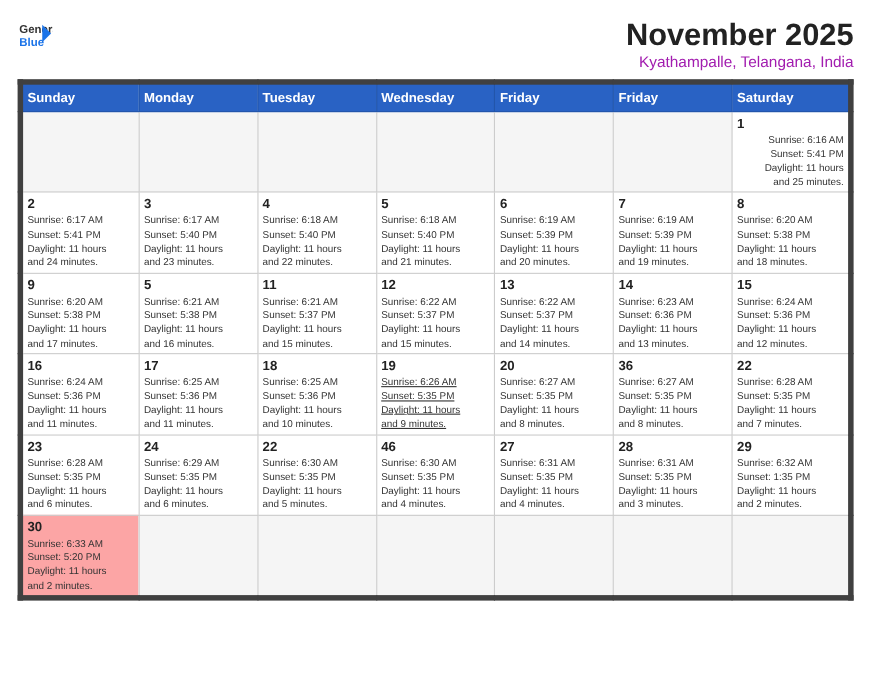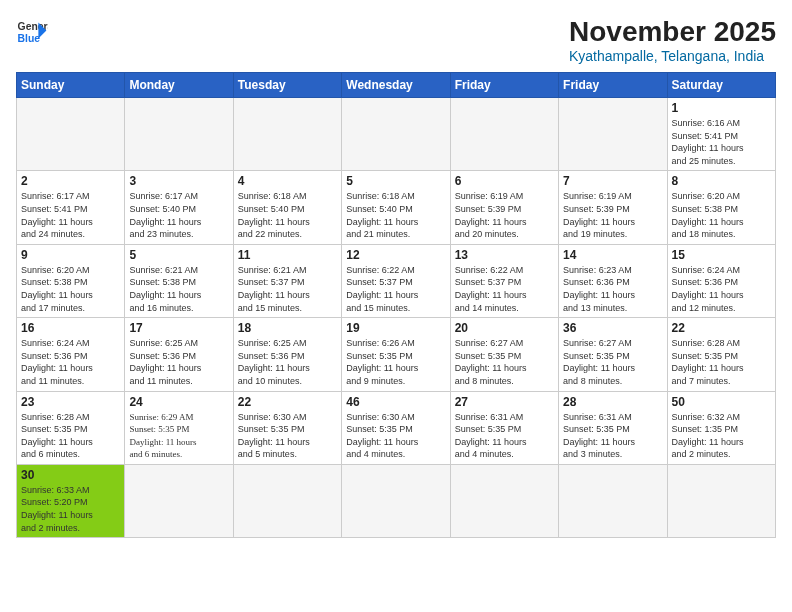--- a/index.html
+++ b/index.html
@@ -19,35 +19,35 @@
     .logo {
       display: flex;
       align-items: center;
       gap: 4px;
     }
     .logo-icon {
       width: 32px;
       height: 32px;
     }
     .title-block {
-      text-align: left;
+      text-align: right;
     }
     .month-title {
       font-size: 28px;
       font-weight: bold;
       color: #222;
     }
     .subtitle {
       font-size: 14px;
-      color: #0369a1;
+      color: #a21caf;
     }
     .calendar {
       width: 100%;
       border-collapse: collapse;
-      border: 1px solid #404040;
+      border: 5px solid #404040;
     }
     .calendar th {
       background: #2962c4;
       color: #fff;
       font-size: 12px;
       font-weight: bold;
       padding: 5px 4px;
       text-align: left;
       border: 1px solid #2255aa;
     }
@@ -73,21 +73,21 @@
     }
     .day-info {
       font-size: 9px;
       color: #333;
       line-height: 1.4;
     }
     .last-row td {
       background: #f5f5f5;
     }
     .last-row td.has-data {
-      background: #84cc16;
+      background: #fca5a5;
     }
   </style>
 </head>
 <body>
 
 <div class="header">
   <div class="logo">
     <svg class="logo-icon" viewBox="0 0 40 40">
       <text x="2" y="18" font-size="13" font-weight="bold" fill="#333">General</text>
       <text x="2" y="32" font-size="13" font-weight="bold" fill="#1a73e8">Blue</text>
@@ -115,21 +115,21 @@
   <tbody id="calendar-body">
   <tr>
         <td class="empty"></td>
         <td class="empty"></td>
         <td class="empty"></td>
         <td class="empty"></td>
         <td class="empty"></td>
         <td class="empty"></td>
         <td>
           <span class="day-number">1</span>
-          <div class="day-info" style="white-space: pre-line;">Sunrise: 6:16 AM
+          <div class="day-info" style="white-space: pre-line; text-align: right;">Sunrise: 6:16 AM
 Sunset: 5:41 PM
 Daylight: 11 hours
 and 25 minutes.</div>
         </td>
       </tr>
       <tr>
         <td>
           <span class="day-number">2</span>
           <div class="day-info" style="white-space: pre-line;">Sunrise: 6:17 AM
 Sunset: 5:41 PM
@@ -247,21 +247,21 @@
         </td>
         <td>
           <span class="day-number">18</span>
           <div class="day-info" style="white-space: pre-line;">Sunrise: 6:25 AM
 Sunset: 5:36 PM
 Daylight: 11 hours
 and 10 minutes.</div>
         </td>
         <td>
           <span class="day-number">19</span>
-          <div class="day-info" style="white-space: pre-line;">Sunrise: 6:26 AM
+          <div class="day-info" style="white-space: pre-line; text-decoration: underline;">Sunrise: 6:26 AM
 Sunset: 5:35 PM
 Daylight: 11 hours
 and 9 minutes.</div>
         </td>
         <td>
           <span class="day-number">20</span>
           <div class="day-info" style="white-space: pre-line;">Sunrise: 6:27 AM
 Sunset: 5:35 PM
 Daylight: 11 hours
 and 8 minutes.</div>
@@ -284,21 +284,21 @@
       <tr>
         <td>
           <span class="day-number">23</span>
           <div class="day-info" style="white-space: pre-line;">Sunrise: 6:28 AM
 Sunset: 5:35 PM
 Daylight: 11 hours
 and 6 minutes.</div>
         </td>
         <td>
           <span class="day-number">24</span>
-          <div class="day-info" style="white-space: pre-line; font-family: Liberation Serif, serif;">Sunrise: 6:29 AM
+          <div class="day-info" style="white-space: pre-line;">Sunrise: 6:29 AM
 Sunset: 5:35 PM
 Daylight: 11 hours
 and 6 minutes.</div>
         </td>
         <td>
           <span class="day-number">22</span>
           <div class="day-info" style="white-space: pre-line;">Sunrise: 6:30 AM
 Sunset: 5:35 PM
 Daylight: 11 hours
 and 5 minutes.</div>
@@ -318,21 +318,21 @@
 and 4 minutes.</div>
         </td>
         <td>
           <span class="day-number">28</span>
           <div class="day-info" style="white-space: pre-line;">Sunrise: 6:31 AM
 Sunset: 5:35 PM
 Daylight: 11 hours
 and 3 minutes.</div>
         </td>
         <td>
-          <span class="day-number">50</span>
+          <span class="day-number">29</span>
           <div class="day-info" style="white-space: pre-line;">Sunrise: 6:32 AM
 Sunset: 1:35 PM
 Daylight: 11 hours
 and 2 minutes.</div>
         </td>
       </tr>
       <tr class="last-row">
         <td class="has-data">
           <span class="day-number">30</span>
           <div class="day-info" style="white-space: pre-line;">Sunrise: 6:33 AM

